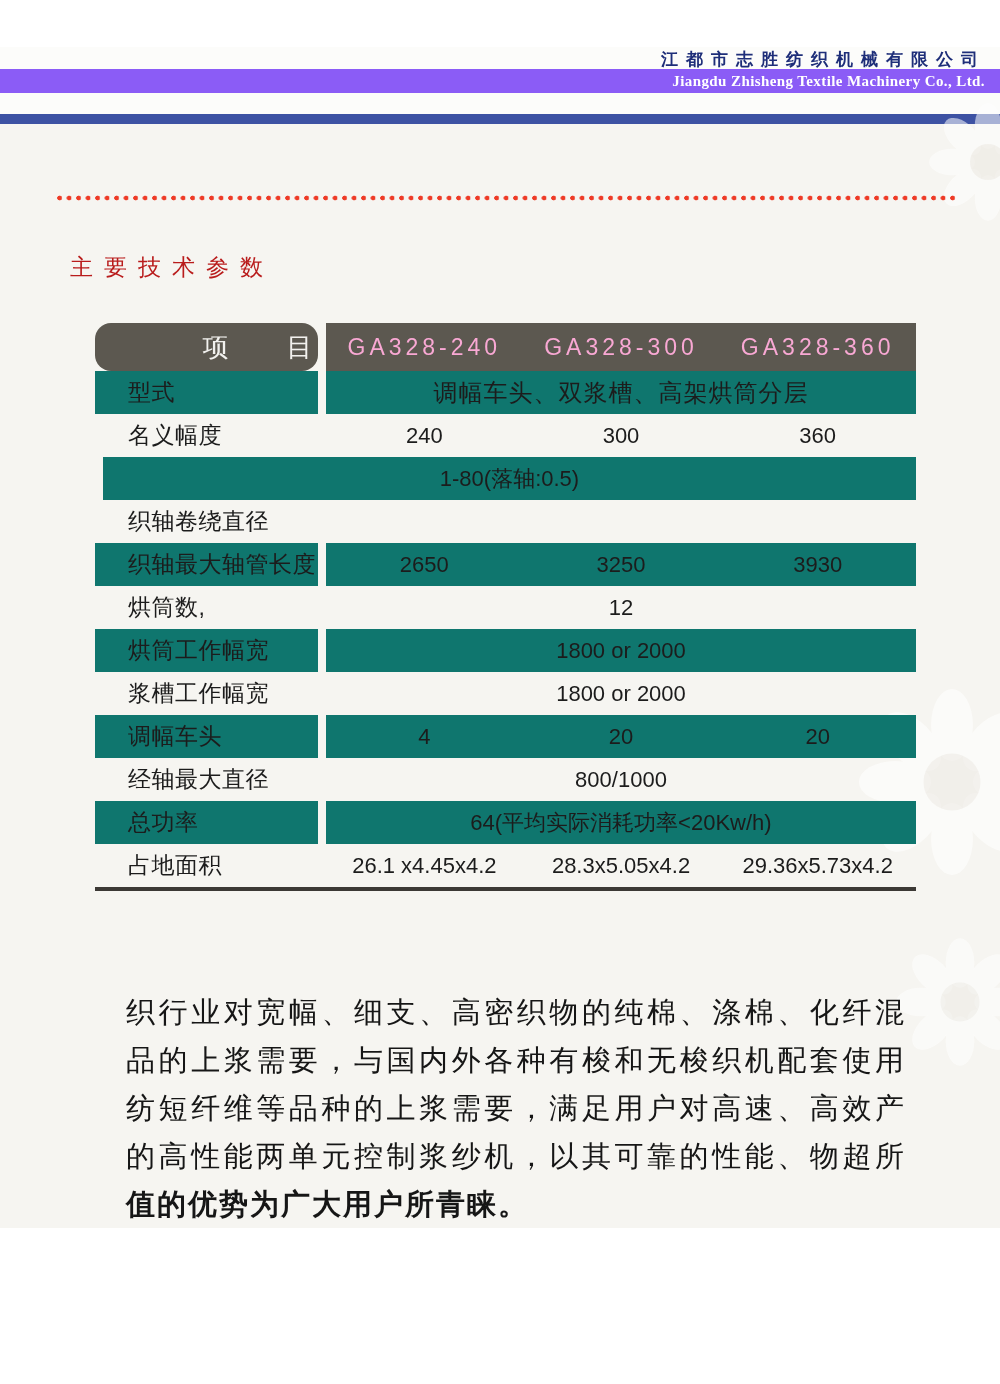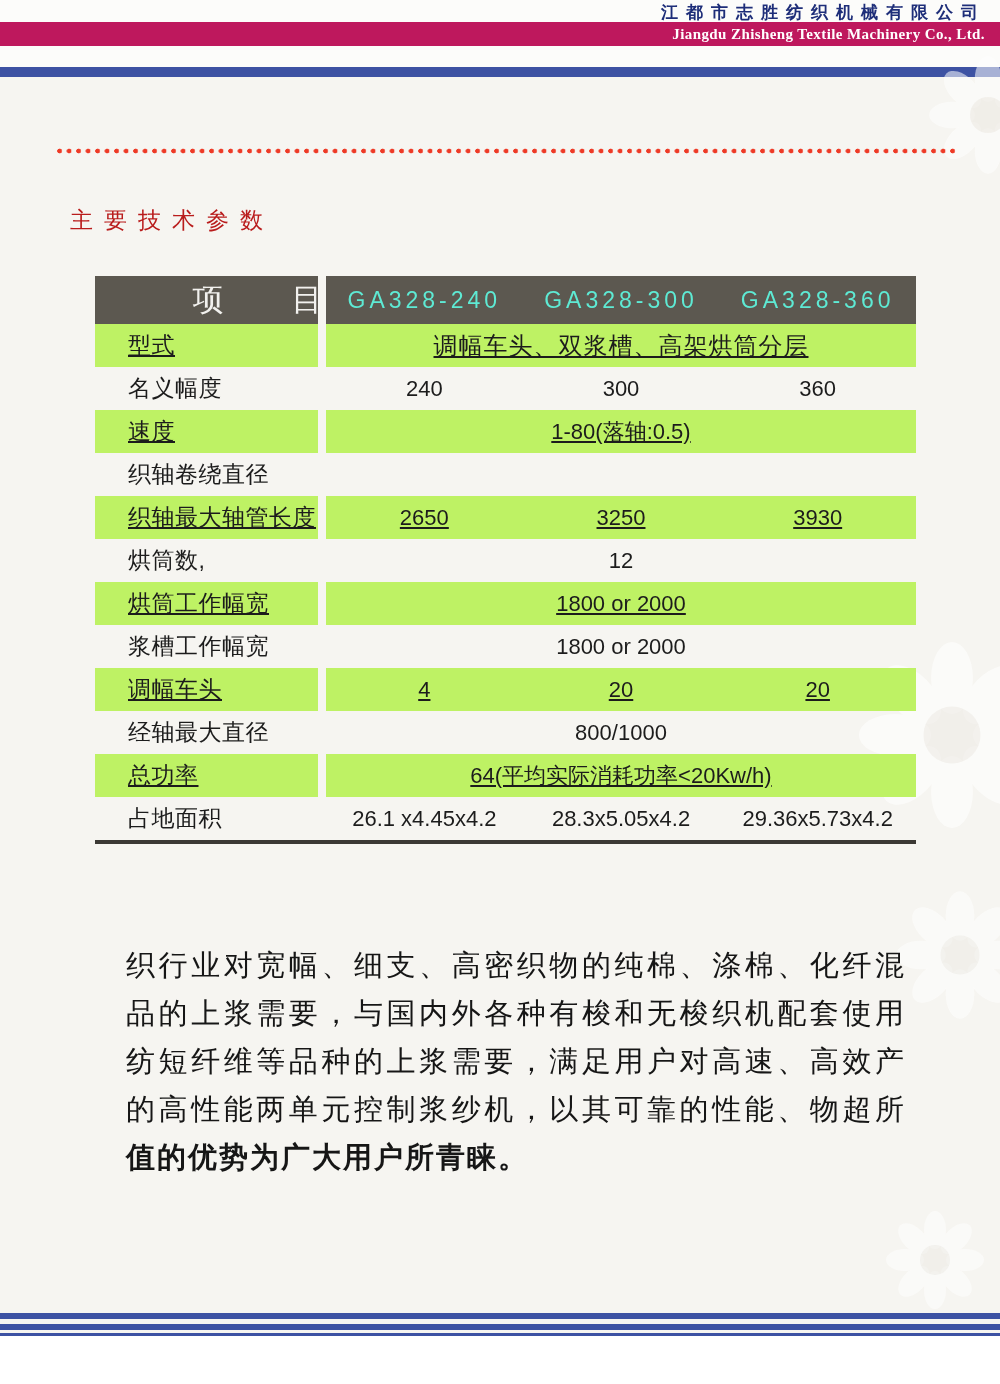--- a/index.html
+++ b/index.html
@@ -1,35 +1,36 @@
 <!DOCTYPE html>
 <html><head>
 <meta charset="utf-8">
 <style>
   html,body{margin:0;padding:0;}
   body{font-family:"Liberation Sans", sans-serif;}
   .page{
     position:relative;
-    width:1000px;height:1336px;
+    width:1000px;height:1181px;
     background:#f6f5f1;
     overflow:hidden;
+    margin-top:47px;
   }
   
   .letterhead-bg{
     position:absolute;top:0;left:0;width:1000px;height:67px;
     background:#fcfcfa;
   }
   .company-cn{
     position:absolute;top:1px;right:14px;
     font-size:17px;font-weight:700;letter-spacing:8px;
     color:#1e2e79;white-space:nowrap;
   }
   .blue-bar{
     position:absolute;top:22px;left:0;width:1000px;height:24px;
-    background:#be185d;
+    background:#8b5cf6;
   }
   .company-en{
     position:absolute;top:0;right:15px;height:24px;line-height:25px;
     font-family:"Liberation Serif", serif;font-weight:700;
     font-size:15px;color:#ffffff;letter-spacing:0.4px;white-space:nowrap;
   }
   .thin-stripe{
     position:absolute;top:67px;left:0;width:1000px;height:10px;
     background:#3d52a3;
   }
@@ -64,27 +65,27 @@
   }
   .cell-values.span{justify-content:center;text-align:right;}
   .cell-values.cols{justify-content:stretch;}
   .cell-values .col{flex:1;text-align:center;}
   .cn-val{font-size:24px;letter-spacing:1px;}
   
   .t-header .cell-label,.t-header .cell-values{
     background:#5c5850;color:#f2f1ee;
   }
   .t-header .cell-label{
-    font-size:31px;font-weight:500;letter-spacing:2px;
-    padding-left:104px;justify-content:center;
+    font-size:26px;font-weight:500;letter-spacing:2px;
+    padding-left:104px;justify-content:center;border-radius:16px;
   }
   .t-header .cell-values .col{
-    font-size:23px;letter-spacing:4px;font-weight:400;color:#5eead4;
-  }
-  .shade-gray .cell-label,.shade-gray .cell-values{background:#bef264;text-decoration:underline;}
+    font-size:23px;letter-spacing:4px;font-weight:400;color:#f9a8d4;
+  }
+  .shade-gray .cell-label,.shade-gray .cell-values{background:#0f766e;}
   .t-rule{height:4px;background:#3c3935;margin-top:0;}
   
   .paragraph{
     position:absolute;top:941px;left:126px;width:778px;
     font-size:29px;line-height:48px;color:#161616;
   }
   .p-line{text-align:justify;text-align-last:justify;white-space:nowrap;}
   .p-line.indent{text-indent:45px;}
   .p-line.last{text-align:right;text-align-last:left;letter-spacing:2px;white-space:nowrap;font-weight:bold;}
   
@@ -191,21 +192,20 @@
       <div class="cell-label">名义幅度</div>
       <div class="gutter"></div>
       <div class="cell-values cols">
         <span class="col">240</span>
         <span class="col">300</span>
         <span class="col">360</span>
       </div>
     </div>
 
     <div class="t-row shade-gray">
-      <div class="cell-label">速度</div>
       <div class="gutter"></div>
       <div class="cell-values span">
         <span>1-80(落轴:0.5)</span>
       </div>
     </div>
 
     <div class="t-row">
       <div class="cell-label">织轴卷绕直径</div>
       <div class="gutter"></div>
     </div>

